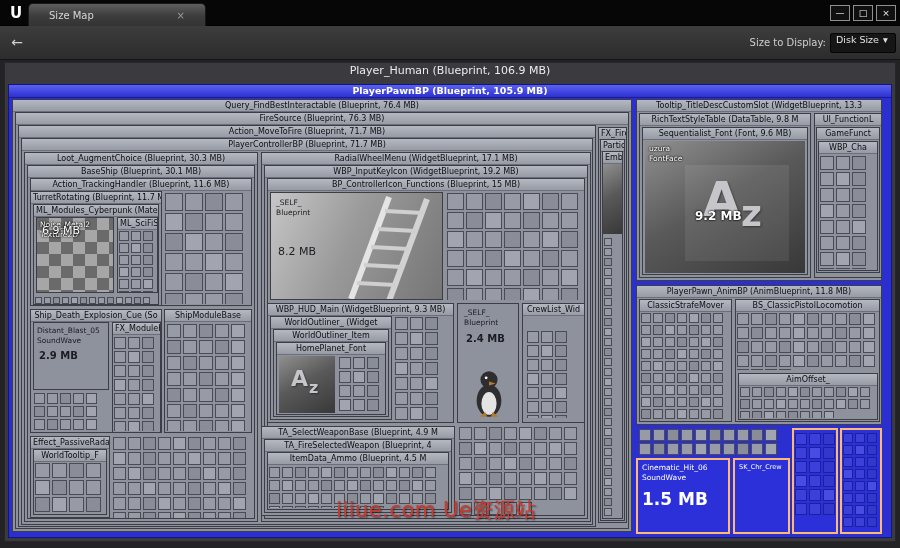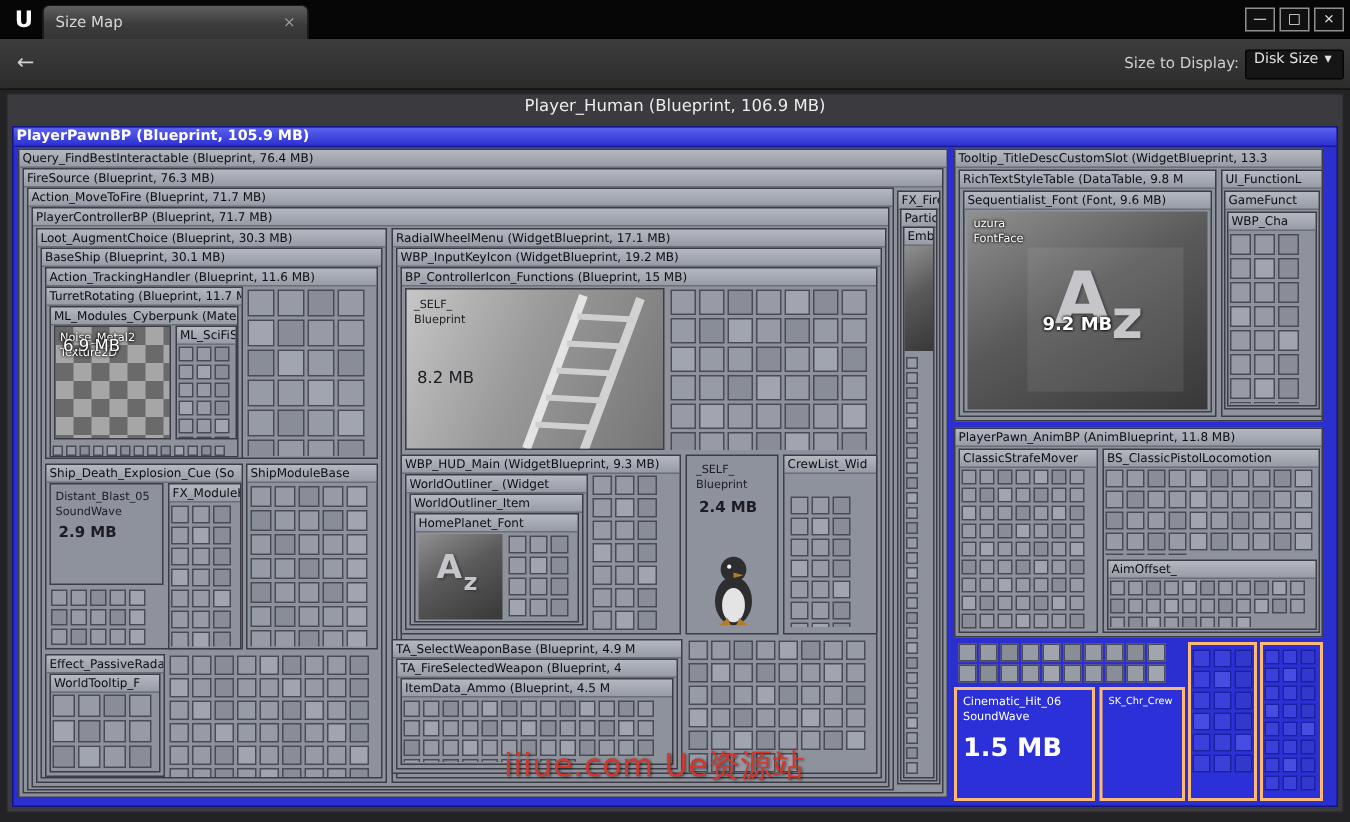--- a/index.html
+++ b/index.html
@@ -2,36 +2,36 @@
 <html><head>
 <meta charset="utf-8">
 <style>
 *{margin:0;padding:0;box-sizing:border-box}
 html,body{width:900px;height:548px;overflow:hidden;background:#000}
 body{font-family:"DejaVu Sans","Liberation Sans",sans-serif}
 #app{position:relative;width:900px;height:548px;background:#161616}
 
 .titlebar{position:absolute;left:0;top:0;width:900px;height:26px;background:#060606;border-bottom:1px solid #000}
 .logo{position:absolute;left:6px;top:3px;width:20px;height:20px;color:#fff;font-weight:bold;font-size:15px;line-height:20px;text-align:center}
-.tab{position:absolute;left:28px;top:3px;width:178px;height:23px;background:linear-gradient(#5e5e5e,#3c3c3c 55%,#343434);border:1px solid #191919;border-bottom:none;border-radius:5px 5px 0 0;color:#d6d6d6;font-size:10px;display:flex;align-items:center;gap:22px;padding:0 8px}
+.tab{position:absolute;left:28px;top:3px;width:178px;height:23px;background:linear-gradient(#5e5e5e,#3c3c3c 55%,#343434);border:1px solid #191919;border-bottom:none;border-radius:5px 5px 0 0;color:#d6d6d6;font-size:10px;display:flex;align-items:center;gap:22px;padding:0 20px}
 .tab .tlabel{flex:1;overflow:hidden;white-space:nowrap}
 .tab .tclose{color:#9a9a9a;font-size:10px}
 .winbtns{position:absolute;right:4px;top:5px;display:flex;gap:3px}
 .winbtn{width:20px;height:16px;background:#101010;border:1px solid #8f8f8f;color:#eee;font-size:9px;line-height:14px;text-align:center}
 .toolbar{position:absolute;left:0;top:26px;width:900px;height:34px;background:linear-gradient(#3d3d3d,#2c2c2c);border-bottom:1px solid #141414}
 .back{position:absolute;left:8px;top:33px;width:18px;height:20px;color:#cfcfcf;font-size:14px;line-height:18px;text-align:center;cursor:default}
 .ttitle{position:absolute;left:30px;top:26px;height:34px;line-height:34px;font-size:11.5px;font-weight:bold;color:#f2f2f2}
 .sizelabel{position:absolute;right:74px;top:26px;height:34px;line-height:34px;font-size:10px;color:#cfcfcf}
 .diskbtn{position:absolute;right:4px;top:33px;width:66px;height:20px;background:#161616;border:1px solid #050505;border-radius:2px;color:#e2e2e2;font-size:9.5px;display:flex;align-items:flex-start;gap:4px;padding:0 5px}
 
 .canvas{position:absolute;left:0;top:60px;width:900px;height:488px;background:#232326}
 .rootbox{position:absolute;background:#3a3a3f;border:1px solid #27272b}
 .roottitle{position:absolute;left:0;top:64px;width:900px;text-align:center;font-size:11px;color:#ececec}
 .node{position:absolute;background:#8e929d;border:1px solid #3d3d45;overflow:hidden}
-.hd{height:12px;line-height:11px;font-size:8px;color:#0d0d12;text-align:left;white-space:nowrap;overflow:hidden;background:linear-gradient(#b4b8c0,#979ba5);border-bottom:1px solid #6b6f79;padding:0 2px}
+.hd{height:12px;line-height:11px;font-size:8px;color:#0d0d12;text-align:center;white-space:nowrap;overflow:hidden;background:linear-gradient(#b4b8c0,#979ba5);border-bottom:1px solid #6b6f79;padding:0 2px}
 .blue{background:#2b2fd0;border-color:#13157e}
 .blue>.hd{background:linear-gradient(#5b61ee,#2d31d2);color:#fff;font-weight:bold;border-bottom-color:#1b1d96}
 .pawn>.hd{height:13px;font-size:9.5px;line-height:12px}
 .bluebox{position:absolute;background:#2b30d8;border:2px solid #fdba74;color:#fff;overflow:hidden}
 .dark{background:linear-gradient(150deg,#909090,#5a5a5a 45%,#383838)}
 .checker{background:repeating-conic-gradient(#a6a6a6 0% 25%,#6a6a6a 0% 50%);background-size:24px 24px}
 .photo{background:linear-gradient(115deg,#c6c6c6,#9a9a9a 45%,#757575)}
 .tex{position:absolute}
 .tiles{position:absolute;display:flex;flex-wrap:wrap;gap:2px;align-content:flex-start;overflow:hidden;padding:1px}
 .tile{width:var(--ts,12px);height:var(--ts,12px);background:#979ba6;border:1px solid #4b4b54;flex:0 0 auto}

